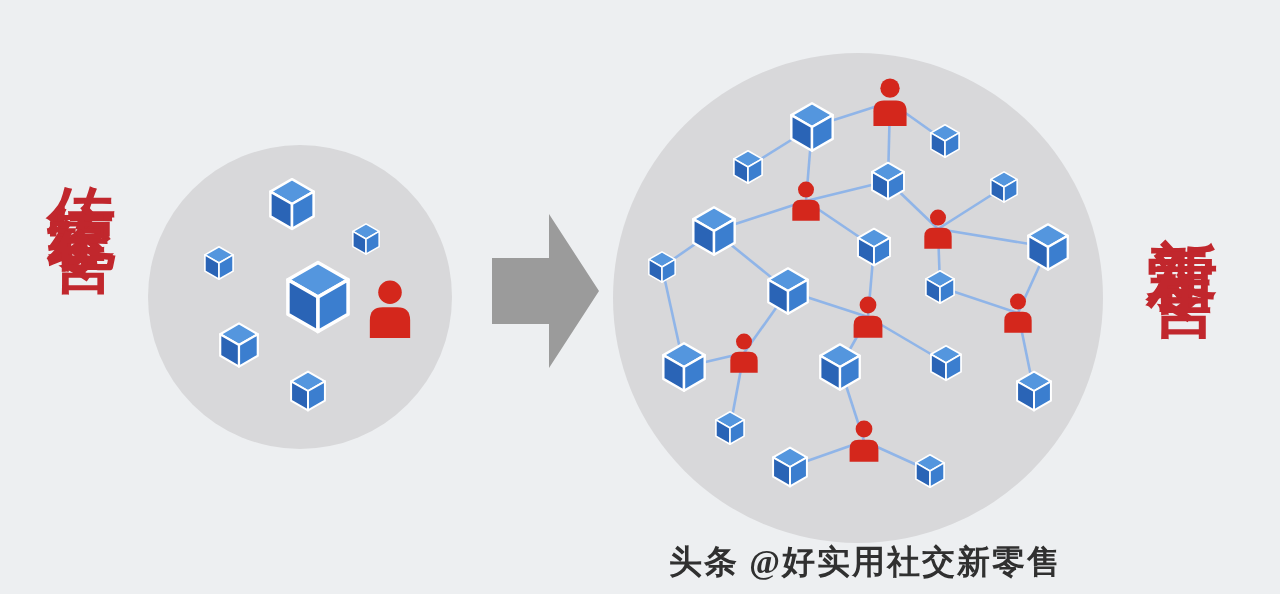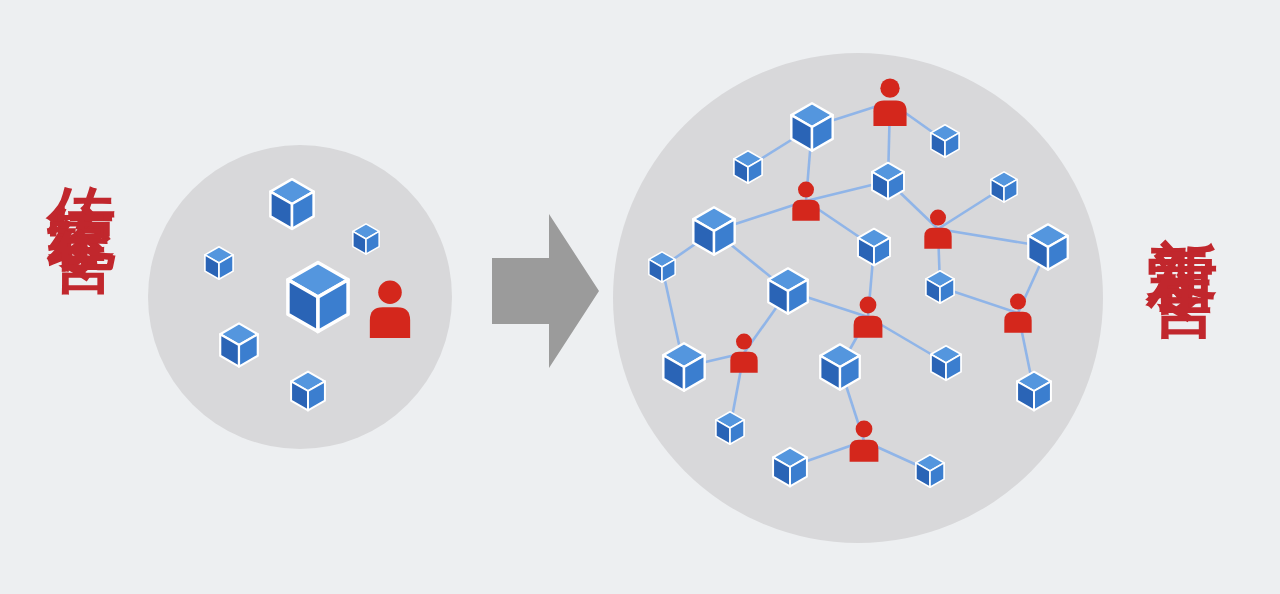--- a/index.html
+++ b/index.html
@@ -253,14 +253,15 @@
         <g transform="translate(930,471)">
           <polygon points="0,-16.200000000000003 14.1,-8.100000000000001 0,0 -14.1,-8.100000000000001" fill="#5496de" stroke="#fff" stroke-width="1.65" stroke-linejoin="round"></polygon>
           <polygon points="-14.1,-8.100000000000001 0,0 0,16.200000000000003 -14.1,8.100000000000001" fill="#2a64b6" stroke="#fff" stroke-width="1.65" stroke-linejoin="round"></polygon>
           <polygon points="0,0 14.1,-8.100000000000001 14.1,8.100000000000001 0,16.200000000000003" fill="#3b7ecf" stroke="#fff" stroke-width="1.65" stroke-linejoin="round"></polygon>
         </g>
       </g>
   </svg>
 
   <div class="vlabel right" style="color: rgb(193, 39, 45);">新零售</div>
 
+  <div class="watermark" style="color: rgb(48, 48, 48);">头条 @好实用社交新零售</div>
 
 </div>
 
 </body></html>

